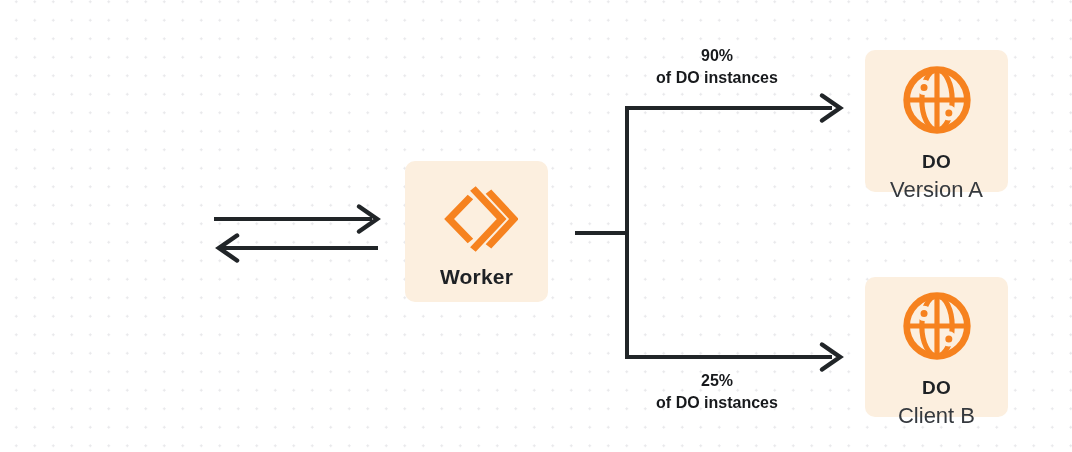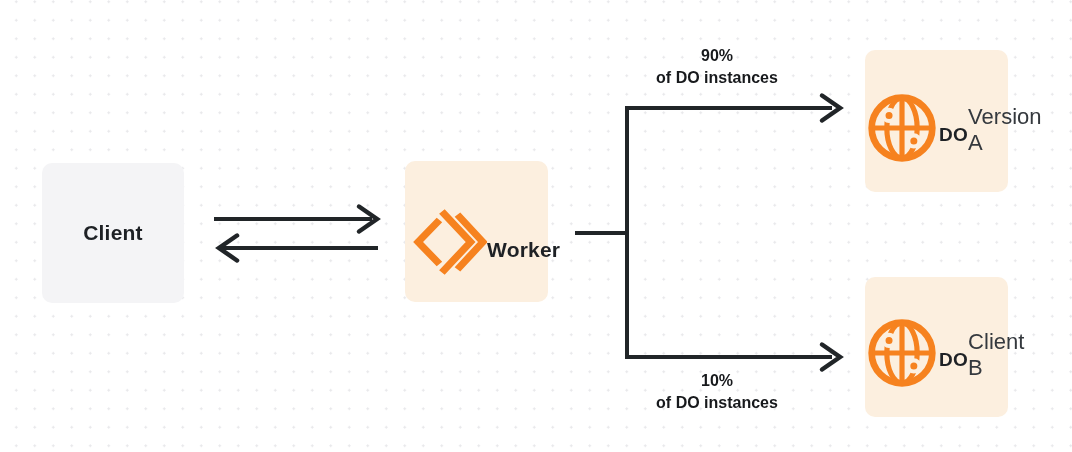--- a/index.html
+++ b/index.html
@@ -13,21 +13,21 @@
     background-image: radial-gradient(circle, #e7e7ea 1.3px, transparent 1.35px);
     background-size: 18.5px 18.5px;
     background-position: 7px 11px;
     overflow: hidden;
   }
 
   .node {
     position: absolute;
     border-radius: 10px;
     display: flex;
-    flex-direction: row;
+    flex-direction: column;
     align-items: center;
     justify-content: center;
     box-sizing: border-box;
   }
 
   .node--client {
     left: 42px; top: 163px; width: 142px; height: 140px;
     background: #f4f4f6;
   }
 
@@ -52,21 +52,21 @@
     padding-top: 12px;
   }
 
   .node-label {
     font-size: 21px;
     font-weight: 700;
     color: #1e2125;
     letter-spacing: 0.2px;
   }
 
-  .node--worker .node-label { margin-top: 16px; }
+  .node--worker .node-label { margin-top: 8px; }
 
   .do-title {
     font-size: 19px;
     font-weight: 700;
     color: #1e2125;
     margin-top: 14px;
     letter-spacing: 0.3px;
   }
 
   .do-subtitle {
@@ -116,23 +116,20 @@
     </g>
 
     <g>
       <path d="M575 233 H629"></path>
       <path d="M832 108 H627 V357 H832" stroke-linejoin="miter"></path>
       <path d="M822 95.5 L840 108 L822 120.5" stroke-width="4.5" stroke-linecap="round" stroke-linejoin="miter"></path>
       <path d="M822 344.5 L840 357 L822 369.5" stroke-width="4.5" stroke-linecap="round" stroke-linejoin="miter"></path>
     </g>
   </svg>
 
-  <div class="node node--client">
-    <span class="node-label">Client</span>
-  </div>
 
   <div class="node node--worker">
     <span class="icon-box">
       <svg width="82" height="76" viewBox="0 0 100 100" preserveAspectRatio="none" fill="none" stroke="#f6821f" stroke-width="9" stroke-linejoin="miter" stroke-linecap="butt">
         <path d="M42 21 L16 50 L42 79"></path>
         <path d="M45 10 L80 50 L45 90"></path>
         <path d="M64 14 L95 50 L64 86"></path>
       </svg>
     </span>
     <span class="node-label">Worker</span>
@@ -166,17 +163,17 @@
     </span>
     <span class="do-title">DO</span>
     <span class="do-subtitle">Client B</span>
   </div>
 
   <div class="edge-label edge-label--top">
     <div>90%</div>
     <div>of DO instances</div>
   </div>
   <div class="edge-label edge-label--bottom">
-    <div>10%</div>
+    <div>25%</div>
     <div>of DO instances</div>
   </div>
 
 </div>
 
 </body></html>

